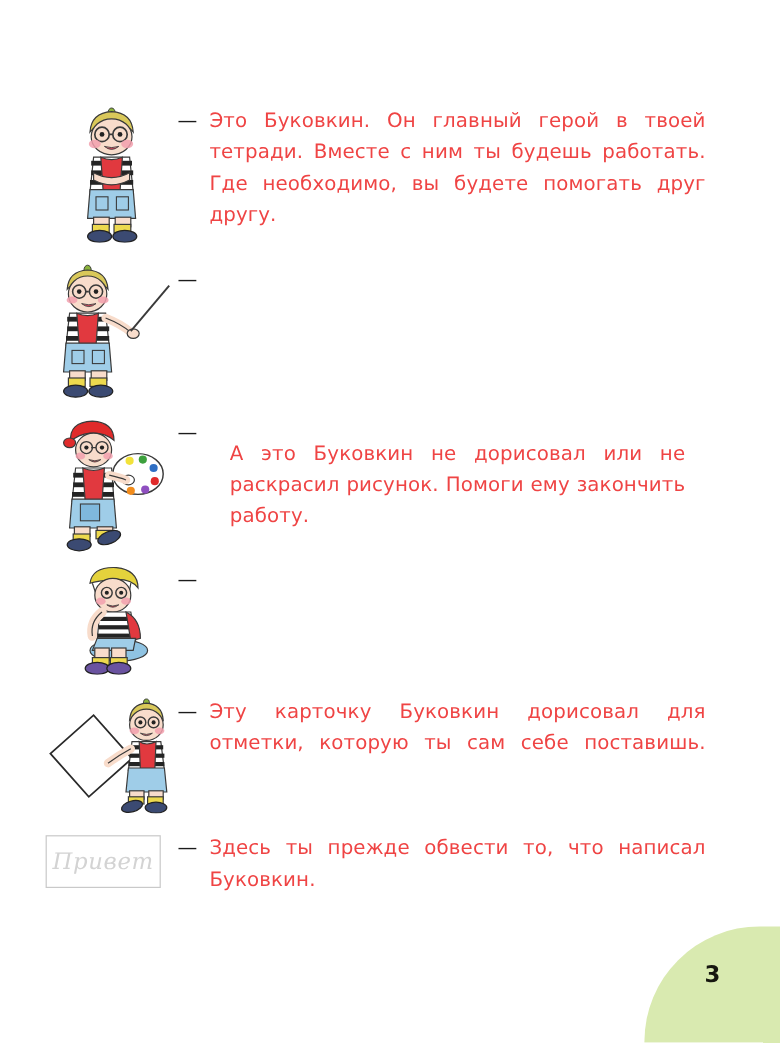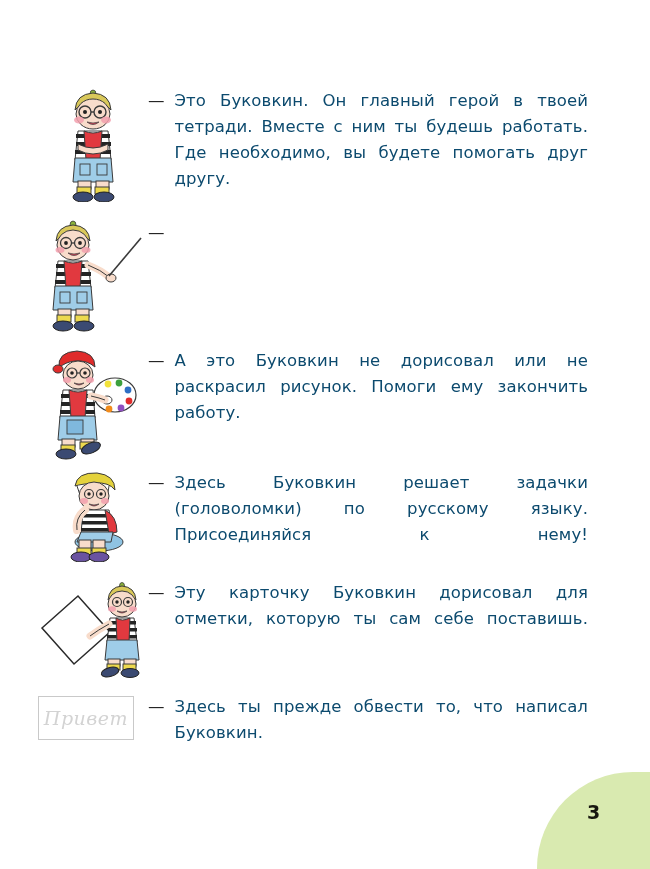--- a/index.html
+++ b/index.html
@@ -48,21 +48,21 @@
     font-size: 16.5px;
     line-height: 26px;
     color: #1b1b1b;
     padding-right: 10px;
     white-space: nowrap;
   }
   .para {
     flex: 1 1 auto;
     font-size: 16.5px;
     line-height: 26px;
-    color: #0c4a6e;
+    color: #ef4444;
     text-align: justify;
     text-justify: inter-word;
     letter-spacing: 0.1px;
   }
   .para::after {
     content: "";
     display: inline-block;
     width: 100%;
   }
 
@@ -224,21 +224,21 @@
           <rect x="17" y="91" width="13" height="8" fill="#f8dccb" stroke="#3a3a3a" stroke-width="1"></rect>
           <rect x="36" y="91" width="13" height="8" fill="#f8dccb" stroke="#3a3a3a" stroke-width="1"></rect>
           <rect x="16" y="97" width="14" height="7" fill="#edd94e" stroke="#3a3a3a" stroke-width="1"></rect>
           <rect x="35" y="94" width="14" height="7" fill="#edd94e" stroke="#3a3a3a" stroke-width="1"></rect>
           <ellipse cx="21" cy="106" rx="10" ry="5" fill="#3b4a72" stroke="#222" stroke-width="1"></ellipse>
           <ellipse cx="46" cy="100" rx="10" ry="5" fill="#3b4a72" stroke="#222" stroke-width="1" transform="rotate(-22 46 100)"></ellipse>
         </svg>
       </div>
       <div class="text-cell">
         <span class="dash">—</span>
-        <p class="para" style="margin:0;">А это Буковкин не дорисовал или не раскрасил рисунок. Помоги ему закончить работу.</p>
+        <p class="para" style="margin:17px;">А это Буковкин не дорисовал или не раскрасил рисунок. Помоги ему закончить работу.</p>
       </div>
     </div>
 
     <div class="entry" style="height:110px;">
       <div class="fig-cell">
         <svg class="fig" width="92" height="92" viewBox="0 0 92 92">
           <ellipse cx="52" cy="72" rx="24" ry="9" fill="#8fc3e2" stroke="#3a3a3a" stroke-width="1"></ellipse>
           <path d="M28 16 Q30 2 50 3 Q68 5 68 20 Q62 12 48 13 Q34 14 28 16Z" fill="#e4d23c" stroke="#3a3a3a" stroke-width="1"></path>
           <path d="M30 16 L34 28 M38 15 L40 29 M46 14 L47 29 M54 14 L54 29 M62 16 L60 28" stroke="#3a3a3a" stroke-width="1"></path>
           <ellipse cx="47" cy="26" rx="15" ry="14" fill="#f8dccb" stroke="#3a3a3a" stroke-width="1"></ellipse>
@@ -260,21 +260,20 @@
           <rect x="32" y="70" width="12" height="10" fill="#f8dccb" stroke="#3a3a3a" stroke-width="1"></rect>
           <rect x="46" y="70" width="12" height="10" fill="#f8dccb" stroke="#3a3a3a" stroke-width="1"></rect>
           <rect x="30" y="78" width="14" height="7" fill="#edd94e" stroke="#3a3a3a" stroke-width="1"></rect>
           <rect x="45" y="78" width="14" height="7" fill="#edd94e" stroke="#3a3a3a" stroke-width="1"></rect>
           <ellipse cx="34" cy="87" rx="10" ry="5" fill="#6a53a0" stroke="#222" stroke-width="1"></ellipse>
           <ellipse cx="52" cy="87" rx="10" ry="5" fill="#6a53a0" stroke="#222" stroke-width="1"></ellipse>
         </svg>
       </div>
       <div class="text-cell">
         <span class="dash">—</span>
-        <p class="para" style="margin:0;">Здесь Буковкин решает задачки (головоломки) по русскому языку. Присоединяйся к нему!</p>
       </div>
     </div>
 
     <div class="entry" style="height:108px;">
       <div class="fig-cell" style="justify-content:flex-start;">
         <svg class="fig" width="108" height="98" viewBox="0 0 108 98">
           <polygon points="4,48 40,16 72,52 36,84" fill="#ffffff" stroke="#2a2a2a" stroke-width="1.5"></polygon>
           <ellipse cx="84" cy="6" rx="2.5" ry="3.5" fill="#8ab33a" stroke="#3a3a3a" stroke-width="0.8"></ellipse>
           <path d="M70 20 Q71 7 84 6 Q97 7 98 20 Q93 14 84 14 Q75 14 70 20Z" fill="#d9c85a" stroke="#3a3a3a" stroke-width="1"></path>
           <ellipse cx="84" cy="24" rx="14" ry="13" fill="#f8dccb" stroke="#3a3a3a" stroke-width="1"></ellipse>

